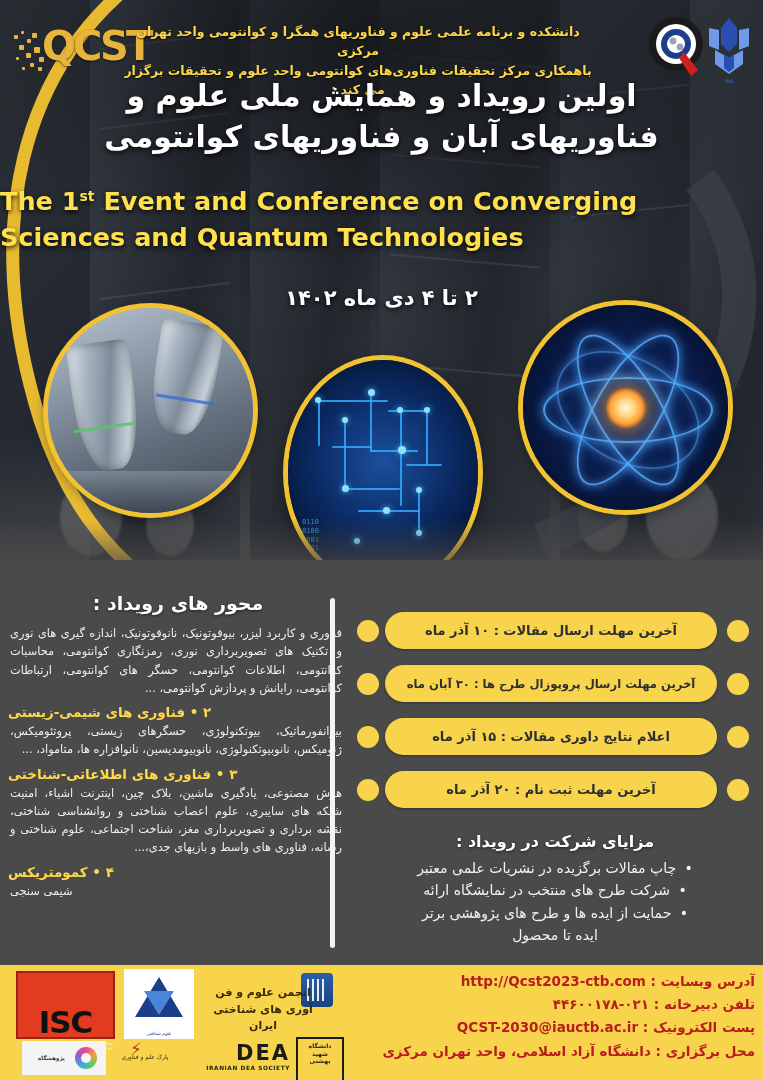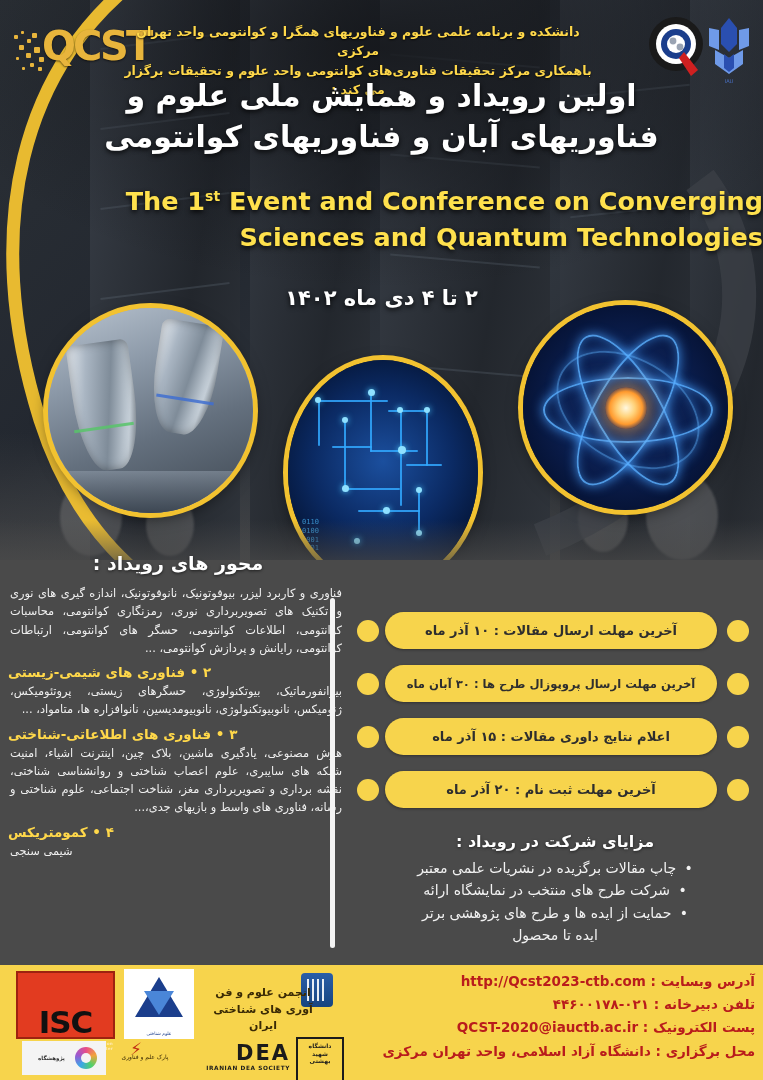--- a/index.html
+++ b/index.html
@@ -47,24 +47,23 @@
 
   .top-logos{position:absolute;left:646px;top:8px;width:110px;height:84px;}
 
   
   .fa-title{
     position:absolute;left:0;right:0;top:76px;text-align:center;direction:rtl;
     color:#ffffff;font-size:30px;font-weight:700;line-height:1.35;
     text-shadow:0 2px 5px rgba(0,0,0,.85);letter-spacing:.5px;
   }
   .en-title{
-    position:absolute;left:0;right:0;top:183px;text-align:right;direction:ltr;
+    position:absolute;left:0;right:0;top:183px;text-align:left;direction:ltr;
     color:#ffe14d;font-size:25.5px;font-weight:700;line-height:1.42;
     text-shadow:0 2px 5px rgba(0,0,0,.85);
-    padding-left:36px;
   }
   .en-title sup{font-size:14px;vertical-align:super;}
   .date-line{
     position:absolute;left:0;right:0;top:286px;text-align:center;direction:rtl;
     color:#ffffff;font-size:21px;font-weight:700;
     text-shadow:0 2px 5px rgba(0,0,0,.85);
   }
 
   
   .circ{position:absolute;border-radius:50%;overflow:hidden;
@@ -97,21 +96,21 @@
   .nucleus{position:absolute;left:50%;top:50%;width:42px;height:42px;margin:-21px 0 0 -21px;
     border-radius:50%;background:radial-gradient(circle,#fff8e0 0%,#ffd27a 30%,#ff9a2e 55%,rgba(255,120,20,.25) 75%,rgba(255,120,20,0) 100%);
     box-shadow:0 0 24px rgba(255,170,60,.9);}
 
   
   .body-area{position:absolute;left:0;top:560px;width:763px;height:405px;background:#4a4a4a;}
   .body-grad{position:absolute;left:0;top:520px;width:763px;height:60px;
     background:linear-gradient(180deg,rgba(74,74,74,0),rgba(74,74,74,1));}
 
   
-  .topics{position:absolute;left:8px;top:552px;width:340px;direction:rtl;text-align:right;}
+  .topics{position:absolute;left:8px;top:592px;width:340px;direction:rtl;text-align:right;}
   .topics-head{color:#ffffff;font-size:19px;font-weight:700;margin:0 0 10px 0;text-align:center;
     text-shadow:0 1px 3px rgba(0,0,0,.6);}
   .topic{margin-bottom:7px;}
   .topic-title{color:#ffd84a;font-size:13.5px;font-weight:700;text-align:left;margin-bottom:2px;
     direction:rtl;}
   .topic-body{color:#efefef;font-size:11.4px;line-height:1.6;text-align:justify;direction:rtl;
     padding:0 6px 0 2px;}
   .topic-body.c4{text-align:left;}
 
   .vdivider{position:absolute;left:330px;top:598px;width:5px;height:350px;background:#f4f4f4;border-radius:3px;}
@@ -410,21 +409,21 @@
       <div class="foot-line">
         <span>آدرس وبسایت :</span>
         <span class="lat">http://Qcst2023-ctb.com</span>
       </div>
       <div class="foot-line">
         <span>تلفن دبیرخانه :</span>
         <span>۰۲۱-۴۴۶۰۰۱۷۸</span>
       </div>
       <div class="foot-line">
         <span>پست الکترونیک :</span>
-        <span class="lat">QCST-2020@iauctb.ac.ir</span>
+        <span class="lat">QCST-2030@iauctb.ac.ir</span>
       </div>
       <div class="foot-line">
         <span>محل برگزاری :</span>
         <span>دانشگاه آزاد اسلامی، واحد تهران مرکزی</span>
       </div>
     </div>
 
     <div class="logos">
       <div class="isc">
         <div class="isc-txt">ISC</div>

